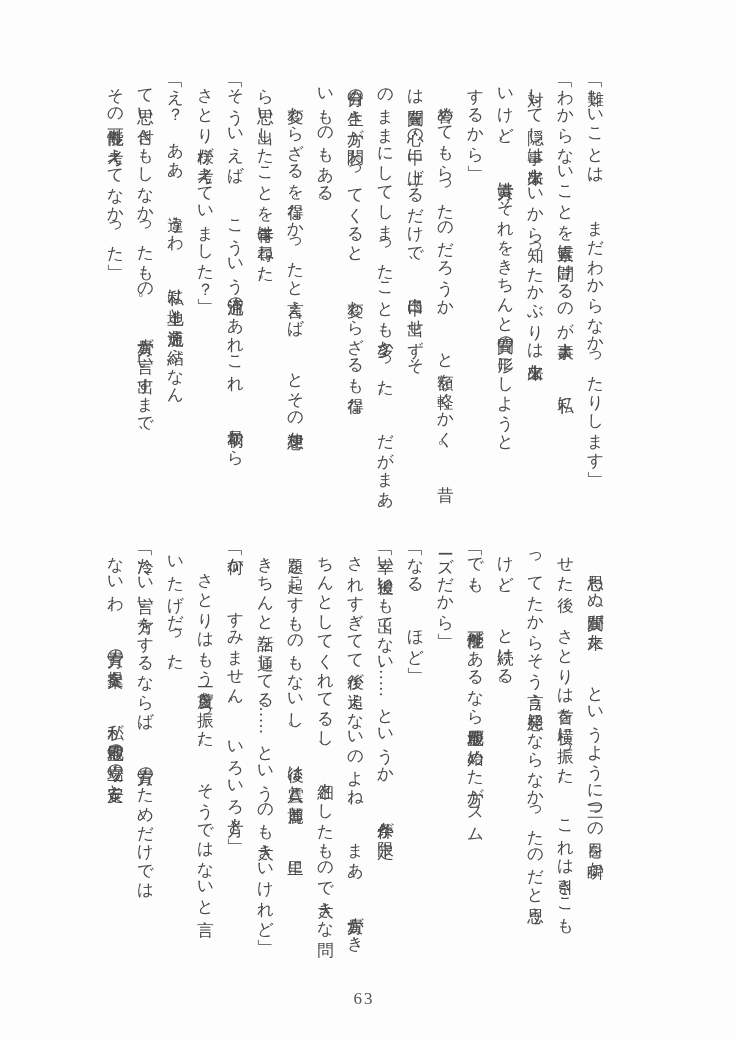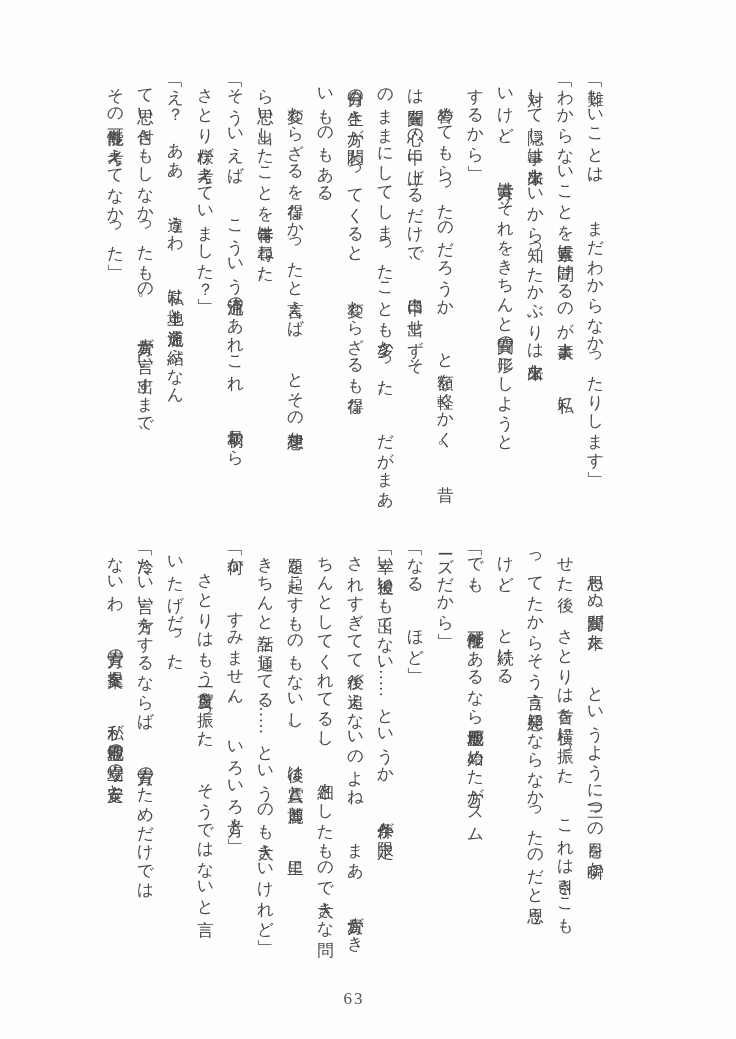--- a/index.html
+++ b/index.html
@@ -36,21 +36,21 @@
   .tcol {
     line-height: 30px;   
     height: 100%;
     margin: 0;
     padding: 0;
     letter-spacing: 0.5px;
   }
   .page-number {
     position: absolute;
     top: 989px;
-    left: 98px;
+    left: 108px;
     width: 512px;
     text-align: center;
     font-family: "Liberation Serif", "DejaVu Serif", serif;
     font-size: 17px;
     letter-spacing: 2px;
     color: #565656;
   }
 </style>
 </head>
 <body>

